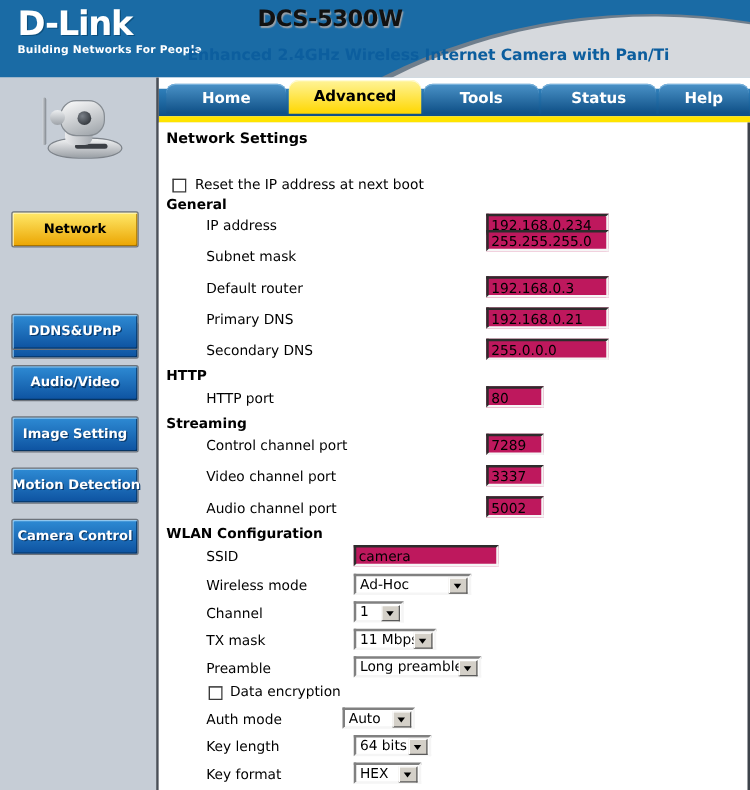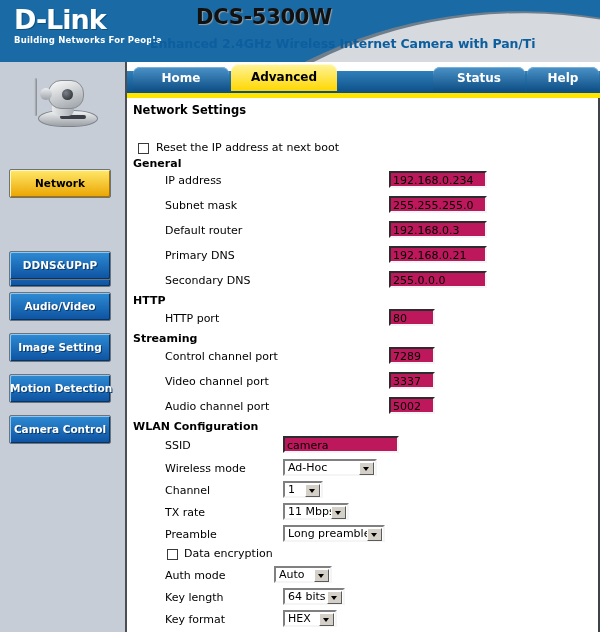--- a/index.html
+++ b/index.html
@@ -28,21 +28,21 @@
     font-family:"DejaVu Sans", sans-serif;
     font-size:27px;font-weight:bold;color:#ffffff;letter-spacing:-1px;
     line-height:28px;text-shadow:1px 1px 0 #0d4f7d;
   }
   .logo .tag{
     margin-top:1px;font-size:8.5px;font-weight:bold;color:#ffffff;
     letter-spacing:0.2px;white-space:nowrap;
   }
   .prodtitle{
     position:absolute;z-index:6;left:0;top:5px;width:528px;text-align:center;
-    font-size:21px;font-weight:bold;color:#111;letter-spacing:-0.3px;
+    font-size:18px;font-weight:bold;color:#111;letter-spacing:-0.3px;
     text-shadow:1px 1px 1px #9aa1a8;
   }
   .prodsub{
     position:absolute;z-index:6;left:150px;top:36px;width:460px;
     font-size:12.5px;font-weight:bold;color:#0c5e9e;white-space:nowrap;
     letter-spacing:-0.1px;
   }
 
   
   .tabwrap{position:absolute;left:125px;top:62px;width:475px;height:36px;background:#ffffff;}
@@ -149,20 +149,21 @@
       <div class="tag">Building Networks For People</div>
     </div>
     <div class="prodtitle">DCS-5300W</div>
     <div class="prodsub">Enhanced 2.4GHz Wireless Internet Camera with Pan/Ti</div>
   </div>
 
   <div class="tabwrap">
     <div class="tabbar"></div>
     <div class="tab" id="tab0">Home</div>
     <div class="tab active" id="tab1">Advanced</div>
+    <div class="tab" id="tab2">Tools</div>
     <div class="tab" id="tab3">Status</div>
     <div class="tab" id="tab4">Help</div>
     <div class="tabstrip"></div>
   </div>
 
   <div class="sidebar">
     <div class="camimg">
       <div class="cam-ant"></div>
       <div class="cam-base"></div>
       <div class="cam-slot"></div>
@@ -188,21 +189,21 @@
     <div class="sublabel" style="left:29px;top:43px;">Reset the IP address at next boot</div>
 
     <div class="sechead" style="top:59px;">General</div>
 
     <div class="flabel" style="top:76px;">IP address</div>
     <div class="tinbox" style="left:262px;top:73px;width:98px;">
       <span class="val">192.168.0.234</span>
     </div>
 
     <div class="flabel" style="top:101px;">Subnet mask</div>
-    <div class="tinbox" style="left:262px;top:98px;width:98px;padding-left:11px;">
+    <div class="tinbox" style="left:262px;top:86px;width:98px;padding-left:11px;">
       <span class="val">255.255.255.0</span>
     </div>
 
     <div class="flabel" style="top:126px;">Default router</div>
     <div class="tinbox" style="left:262px;top:123px;width:98px;">
       <span class="val">192.168.0.3</span>
     </div>
 
     <div class="flabel" style="top:151px;text-align:center;">Primary DNS</div>
     <div class="tinbox" style="left:262px;top:148px;width:98px;">
@@ -249,21 +250,21 @@
       <span class="sval">Ad-Hoc</span>
       <span class="selbtn"></span>
     </div>
 
     <div class="flabel" style="top:386px;">Channel</div>
     <div class="sel" style="left:156px;top:383px;width:40px;">
       <span class="sval">1</span>
       <span class="selbtn"></span>
     </div>
 
-    <div class="flabel" style="top:408px;">TX rate</div>
+    <div class="flabel" style="top:408px;">TX mask</div>
     <div class="sel" style="left:156px;top:405px;width:66px;">
       <span class="sval">11 Mbps</span>
       <span class="selbtn"></span>
     </div>
 
     <div class="flabel" style="top:430px;">Preamble</div>
     <div class="sel" style="left:156px;top:427px;width:102px;">
       <span class="sval">Long preamble</span>
       <span class="selbtn"></span>
     </div>

